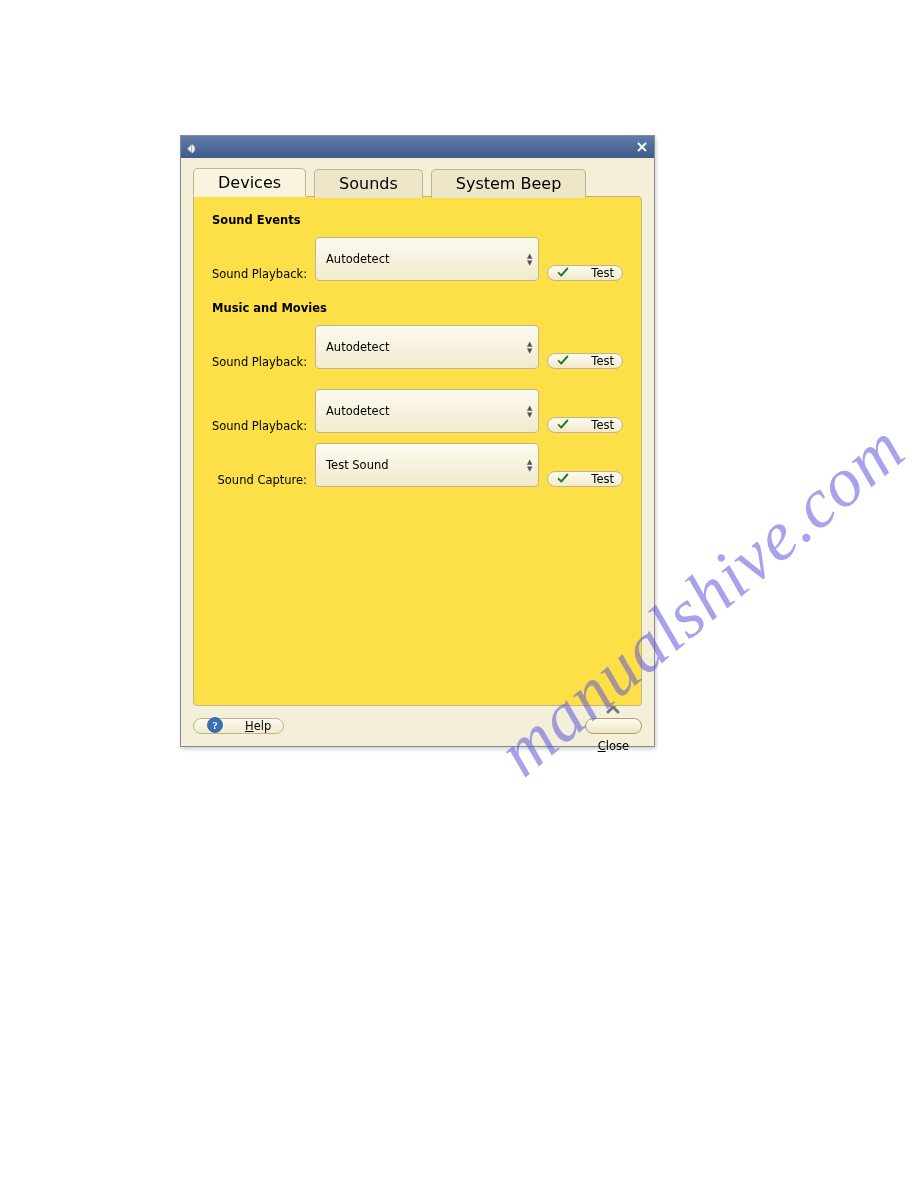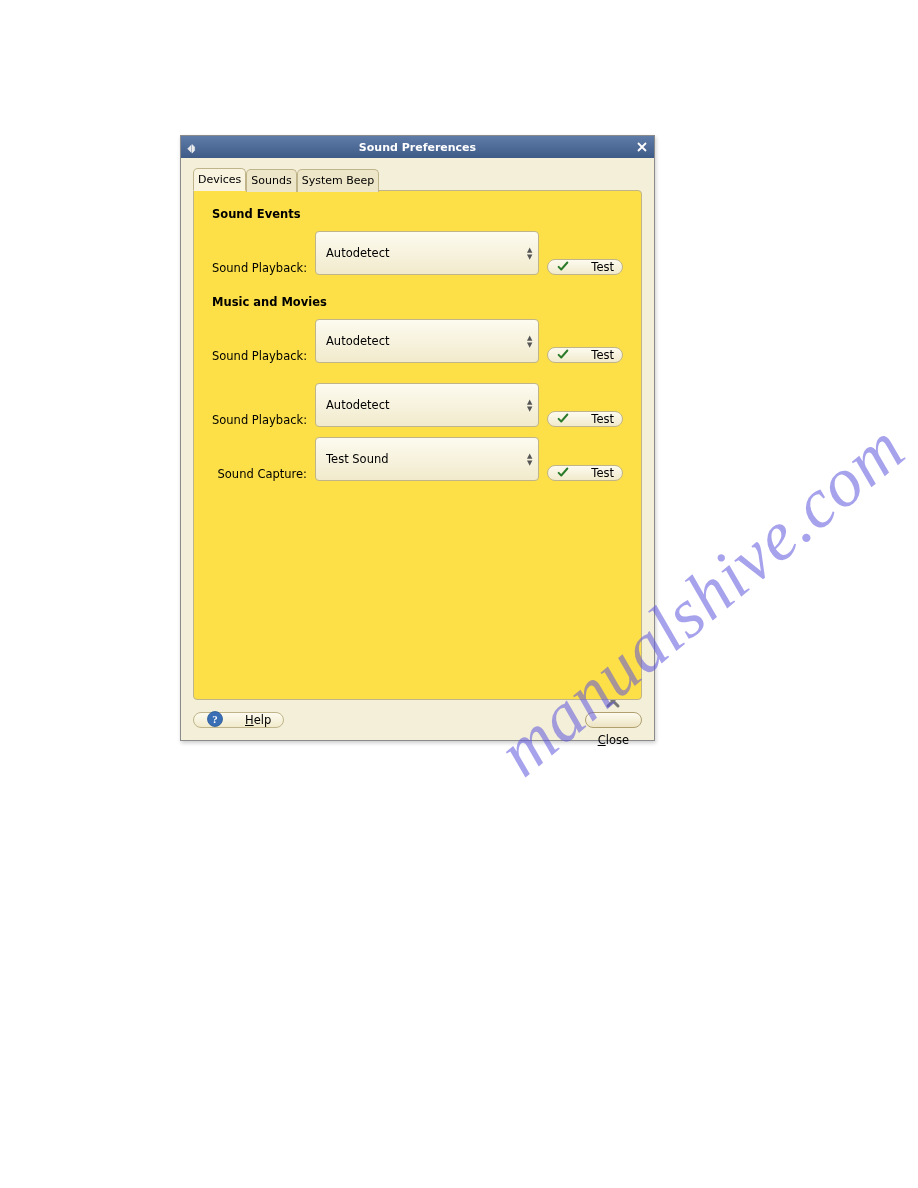--- a/index.html
+++ b/index.html
@@ -78,29 +78,29 @@
     background: #f4efd9;
   }
   .tabs {
     display: flex;
     gap: 0;
     margin-bottom: -1px;
     position: relative;
     z-index: 2;
   }
   .tab {
-    padding: 4px 4px;
+    padding: 4px 24px;
     border: 1px solid #c0b58a;
     border-bottom: none;
     border-top-left-radius: 5px;
     border-top-right-radius: 5px;
     background: #eee6c8;
-    font-size: 11px;
+    font-size: 16px;
     cursor: pointer;
-    margin-right: 0;
+    margin-right: 8px;
     position: relative;
     top: 1px;
   }
   .tab.active {
     background: #f8f4e0;
     border-bottom: 1px solid #f8f4e0;
     top: 0;
     z-index: 3;
   }
   .tab-panel {
@@ -193,21 +193,20 @@
 <div class="page">
   <div class="watermark">manualshive.com</div>
 
   <div class="window">
     <div class="titlebar">
       <span class="app-icon">
         <svg viewBox="0 0 16 16">
             <path d="M3 10 L7 6 L7 14 Z M8 5 L8 15 L11 12 L11 8 Z" fill="#e8e8e8" stroke="#fff" stroke-width="0.5"></path>
           </svg>
       </span>
-      <span class="title">Sound Preferences</span>
       <span class="close-btn">
         <svg width="10" height="10" viewBox="0 0 10 10">
             <path d="M1 1 L9 9 M9 1 L1 9" stroke="#fff" stroke-width="1.8"></path>
           </svg>
       </span>
     </div>
 
     <div class="content">
       <div class="tabs">
         <div class="tab active">Devices</div>

